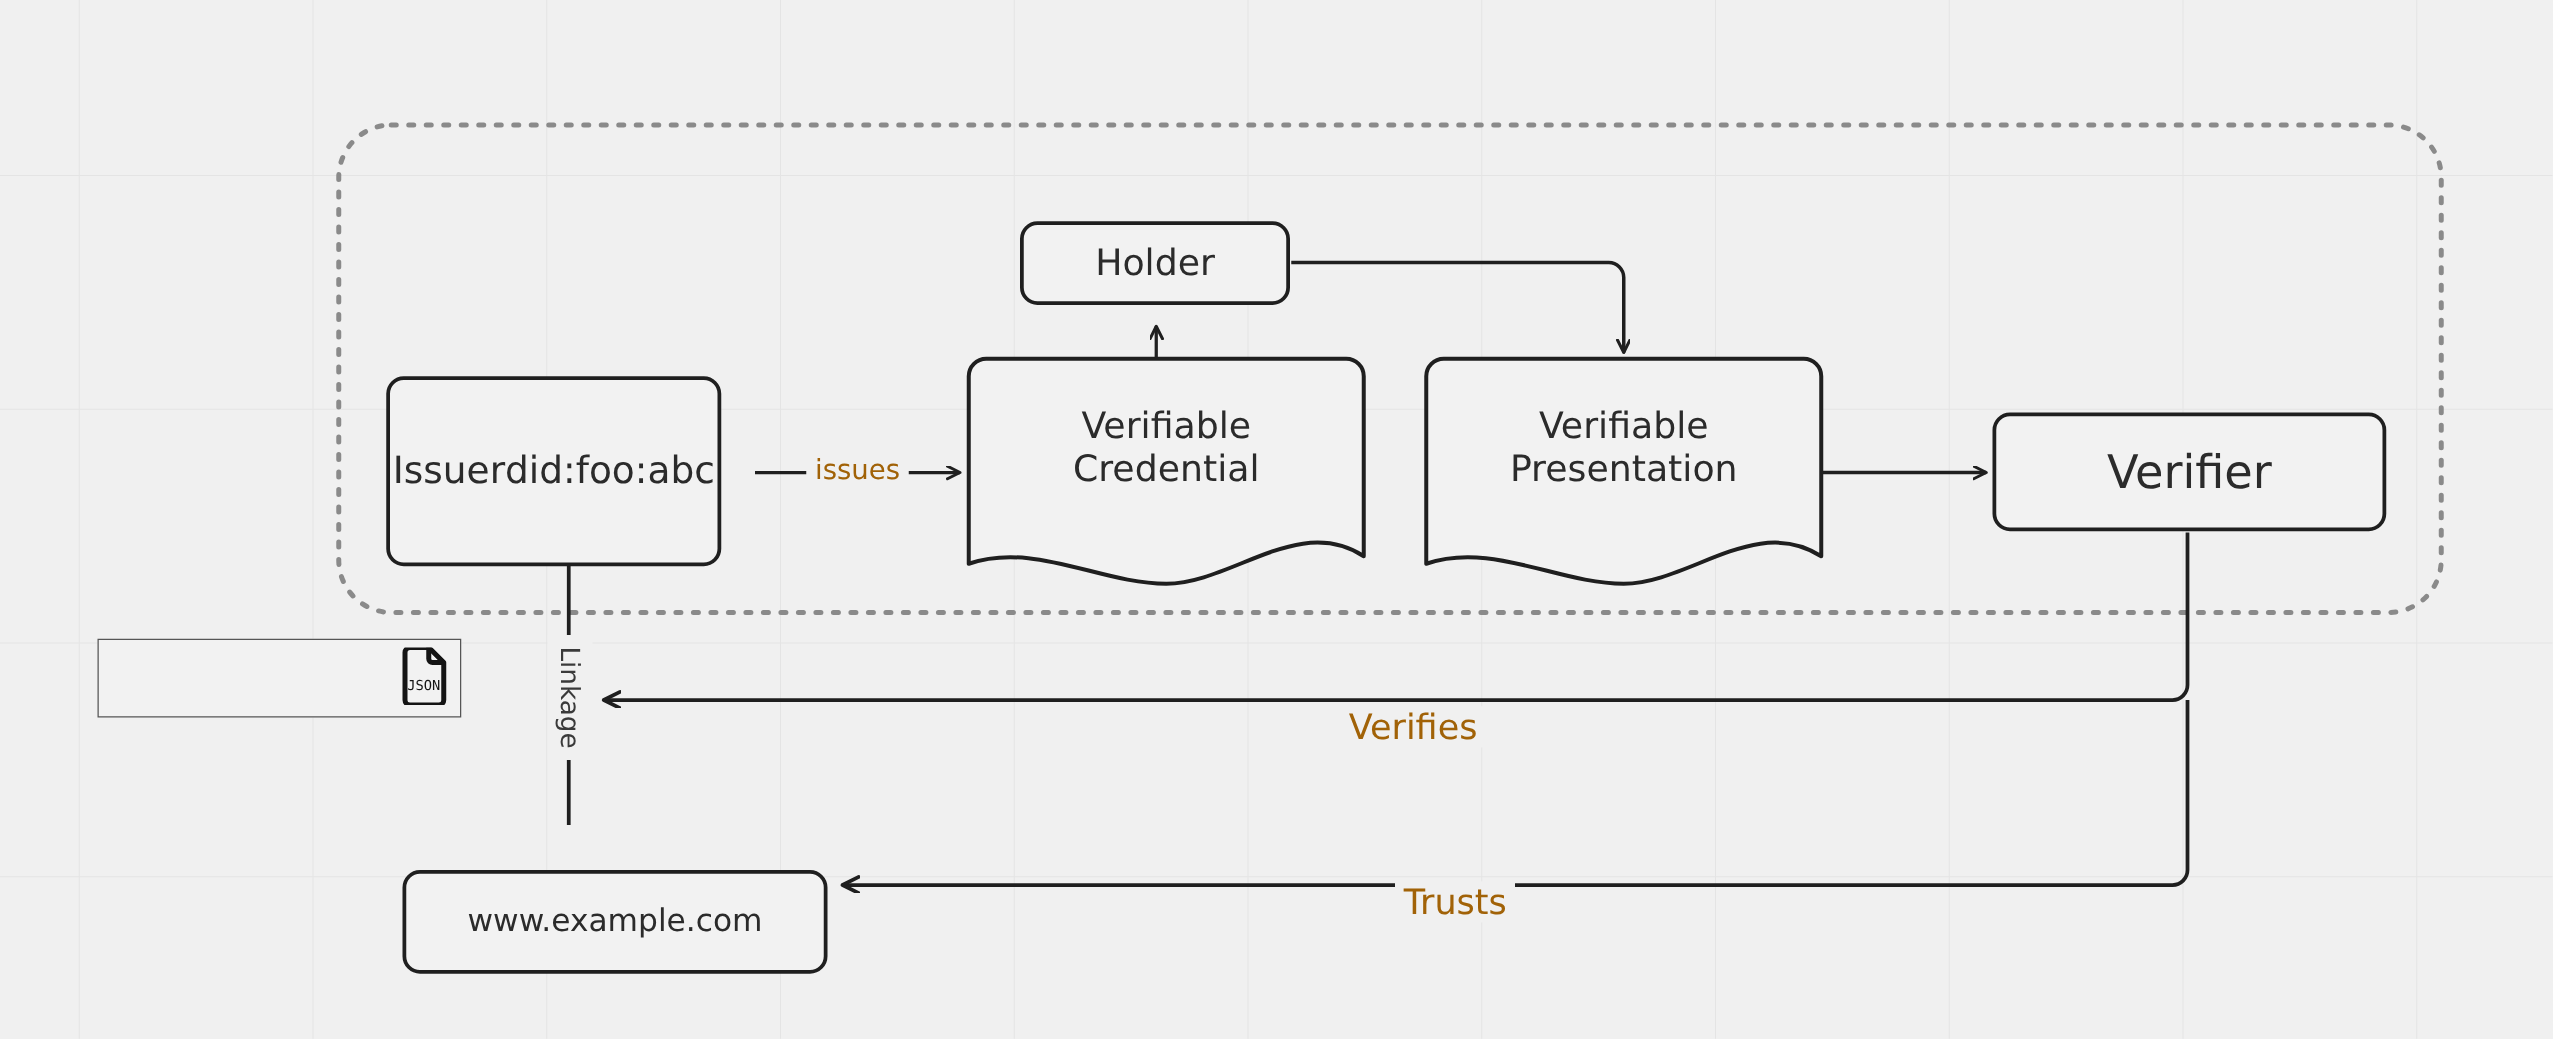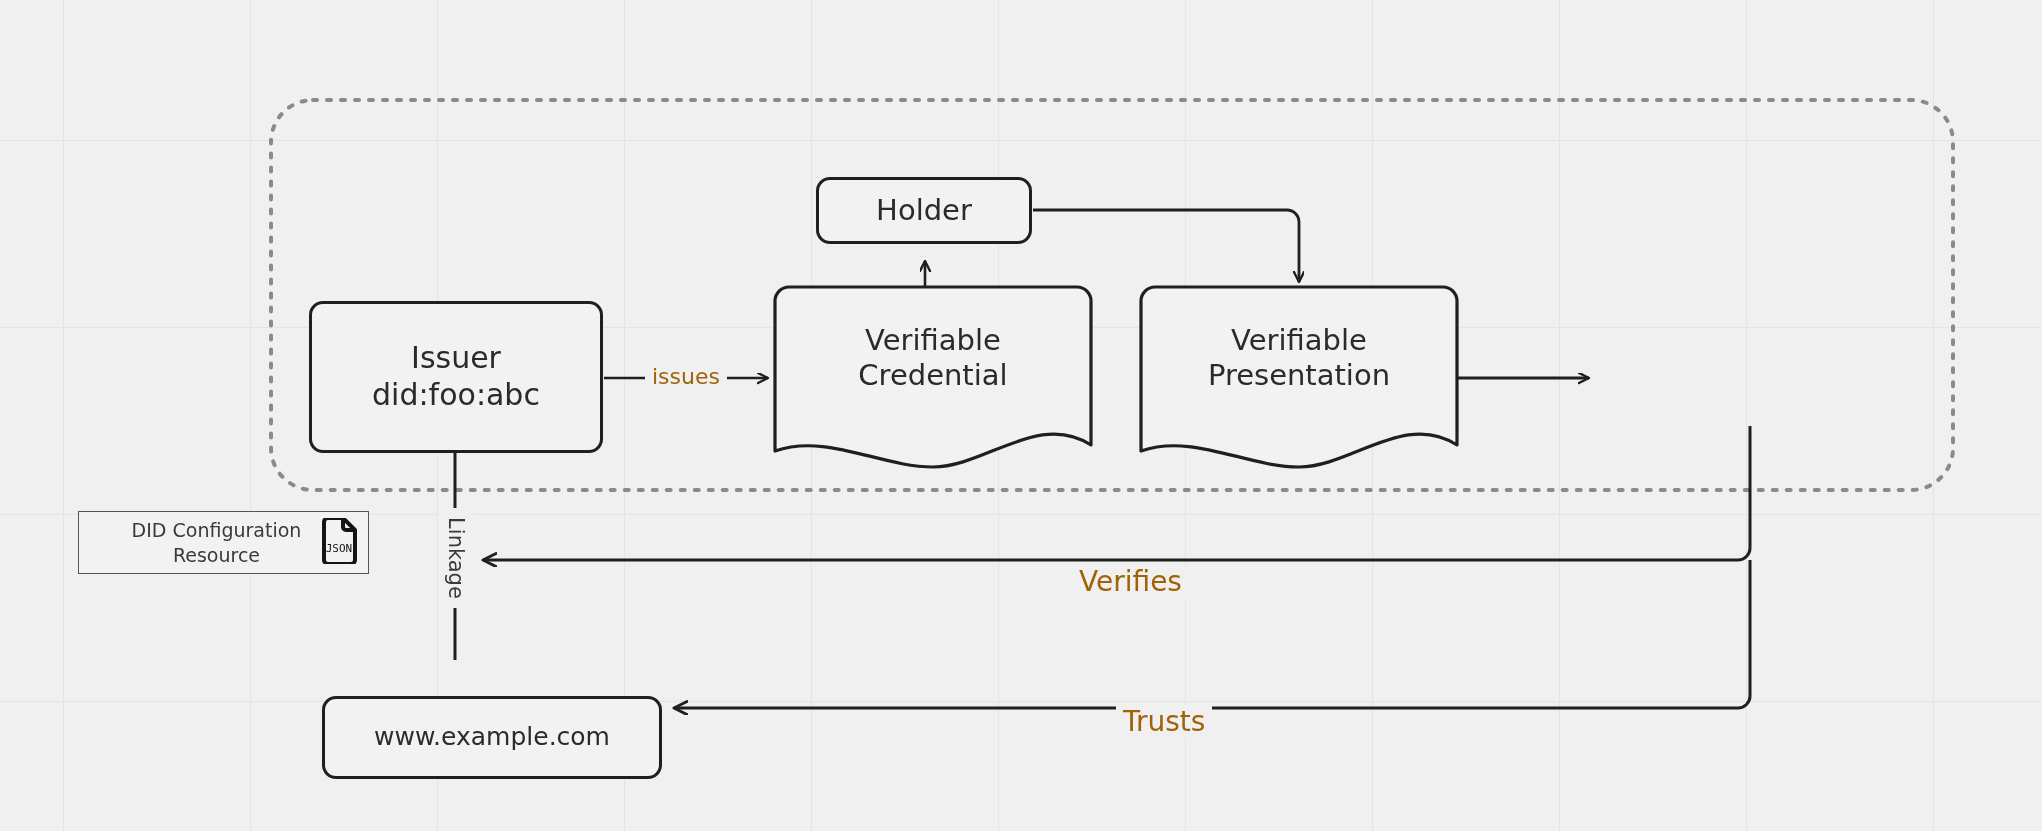--- a/index.html
+++ b/index.html
@@ -104,45 +104,44 @@
 
     <path d="M1457,378 H1589" fill="none" stroke="#1f1f1f" stroke-width="2.8" marker-end="url(#arr)"></path>
 
     <path d="M1750,426 V548 a12,12 0 0 1 -12,12 H483" fill="none" stroke="#1f1f1f" stroke-width="3" marker-end="url(#arrbig)"></path>
 
     <path d="M1750,560 V696 a12,12 0 0 1 -12,12 H674" fill="none" stroke="#1f1f1f" stroke-width="3" marker-end="url(#arrbig)"></path>
 
     <path d="M455,452 V660" fill="none" stroke="#1f1f1f" stroke-width="3"></path>
   </svg>
 
-  <div class="node rbox" style="left:309px;top:301px;width:294px;height:152px;flex-direction:column;font-size:30px;">
+  <div class="node rbox" style="left:309px;top:301px;width:268px;height:152px;flex-direction:row;font-size:30px;">
     <div>Issuer</div>
     <div>did:foo:abc</div>
   </div>
 
   <div class="node rbox" style="left:816px;top:177px;width:216px;height:67px;font-size:29px;">
     <span>Holder</span>
   </div>
 
   <div class="node" style="left:775px;top:302px;width:316px;height:112px;flex-direction:column;font-size:29px;">
     <div>Verifiable</div>
     <div>Credential</div>
   </div>
 
   <div class="node" style="left:1141px;top:302px;width:316px;height:112px;flex-direction:column;font-size:29px;">
     <div>Verifiable</div>
     <div>Presentation</div>
   </div>
 
+  <div class="node rbox" style="left:1594px;top:330px;width:315px;height:95px;font-size:37px;">
+    <span>Verifier</span>
+  </div>
 
   <div class="didbox" style="left:78px;top:511px;width:291px;height:63px;">
-    <div class="label">
-      <div>DID Configuration</div>
-      <div>Resource</div>
-    </div>
     <span class="json-icon">
       <svg width="38" height="46" viewBox="0 0 38 46">
         <path d="M4,4 a4,4 0 0 1 4,-4 h15 l12,12 v30 a4,4 0 0 1 -4,4 h-23 a4,4 0 0 1 -4,-4 z" fill="#f2f2f2" stroke="#141414" stroke-width="4" stroke-linejoin="round"></path>
         <path d="M23,0 v9 a3,3 0 0 0 3,3 h9" fill="none" stroke="#141414" stroke-width="4" stroke-linejoin="round"></path>
         <text x="19" y="34" text-anchor="middle" font-size="11" font-family="DejaVu Sans Mono, monospace" fill="#141414">JSON</text>
       </svg>
     </span>
   </div>
 
   <div class="node rbox" style="left:322px;top:667px;width:340px;height:83px;font-size:25px;margin-top:29px;">

